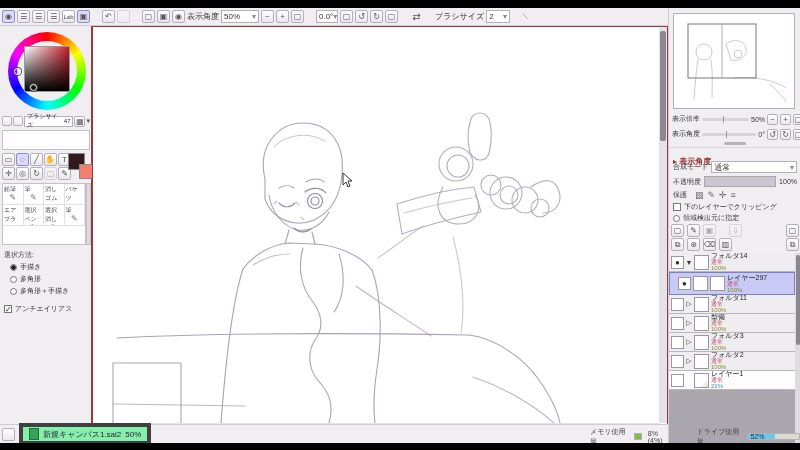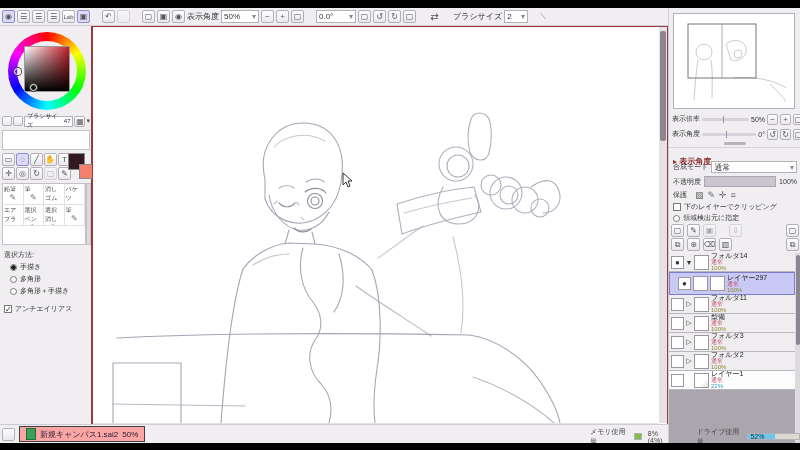--- a/index.html
+++ b/index.html
@@ -80,21 +80,21 @@
   .arrow{width:10px;font-size:7px;color:#333;text-align:center;flex:none;}
   .thumb{width:15px;height:15px;background:#fff;border:1px solid #9a96a2;box-sizing:border-box;flex:none;margin-right:2px;}
   .lmeta{display:flex;flex-direction:column;line-height:6px;overflow:hidden;}
   .lname{font-size:7px;color:#222;}
   .lmode{font-size:6px;color:#c25a6e;}
   .lopa{font-size:6px;color:#8a8a33;}
   .lopa.teal{color:#3a9aaa;}
   
   #bottombar{left:0;top:416px;width:668px;height:19px;background:#f0eef1;border-top:1px solid #cfccd4;
     display:flex;align-items:center;box-sizing:border-box;padding-left:2px;}
-  #tab{display:flex;align-items:center;gap:4px;background:#fca5a5;border:1px solid #404040;
+  #tab{display:flex;align-items:center;gap:4px;background:#86efac;border:4px solid #404040;
     height:14px;padding:0 6px;font-size:8px;color:#223;}
   #statusright{left:590px;top:422px;width:210px;height:13px;display:flex;align-items:center;gap:6px;font-size:7px;color:#444;}
   .meter{height:7px;background:#dcdacE;border:1px solid #b4b0ba;position:relative;box-sizing:border-box;}
   .meterfill{position:absolute;left:0;top:0;bottom:0;}
   svg{display:block;}
 </style>
 </head>
 <body>
 
 <div id="stage">
@@ -116,21 +116,21 @@
     <span class="btn">◉</span>
     <span class="lbl">表示角度</span>
     <span class="field" style="width:38px;justify-content:space-between;">
       <span>50%</span>
           <span style="color:#888;">▾</span>
     </span>
     <span class="btn">−</span>
     <span class="btn">+</span>
     <span class="btn">▢</span>
     <span class="tb-gap"></span>
-    <span class="field" style="width:40px;justify-content:space-between;">
+    <span class="field" style="width:22px;justify-content:space-between;">
       <span>0.0°</span>
           <span style="color:#888;">▾</span>
     </span>
     <span class="btn">▢</span>
     <span class="btn">↺</span>
     <span class="btn">↻</span>
     <span class="btn">▢</span>
     <span class="tb-gap"></span>
     <span class="btn" style="border:none;background:none;font-size:10px;">⇄</span>
     <span class="tb-gap"></span>

